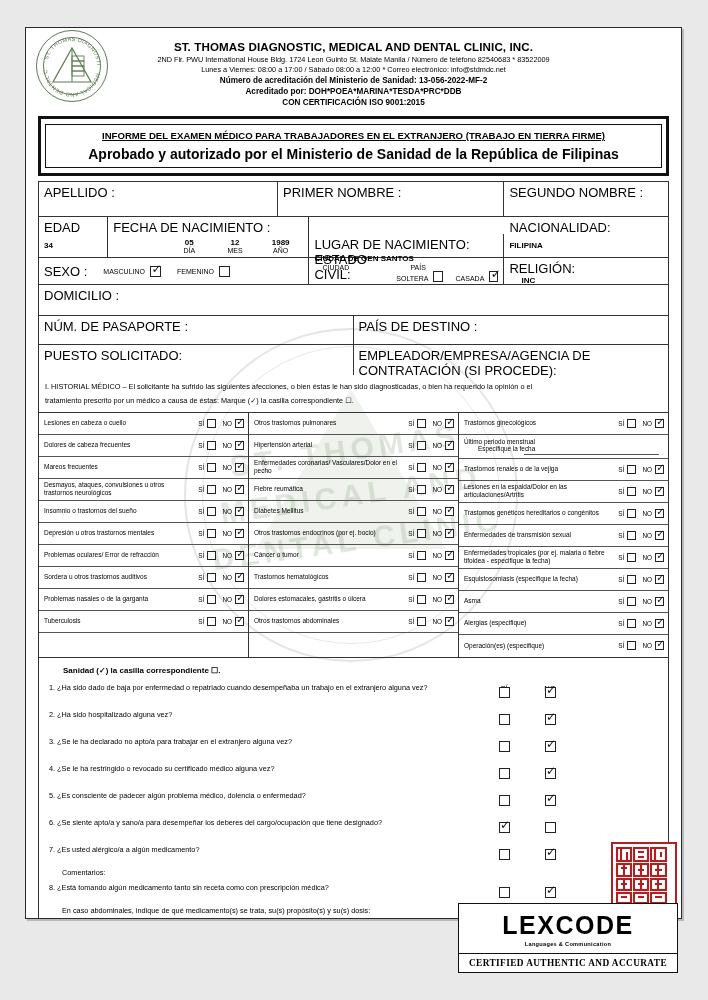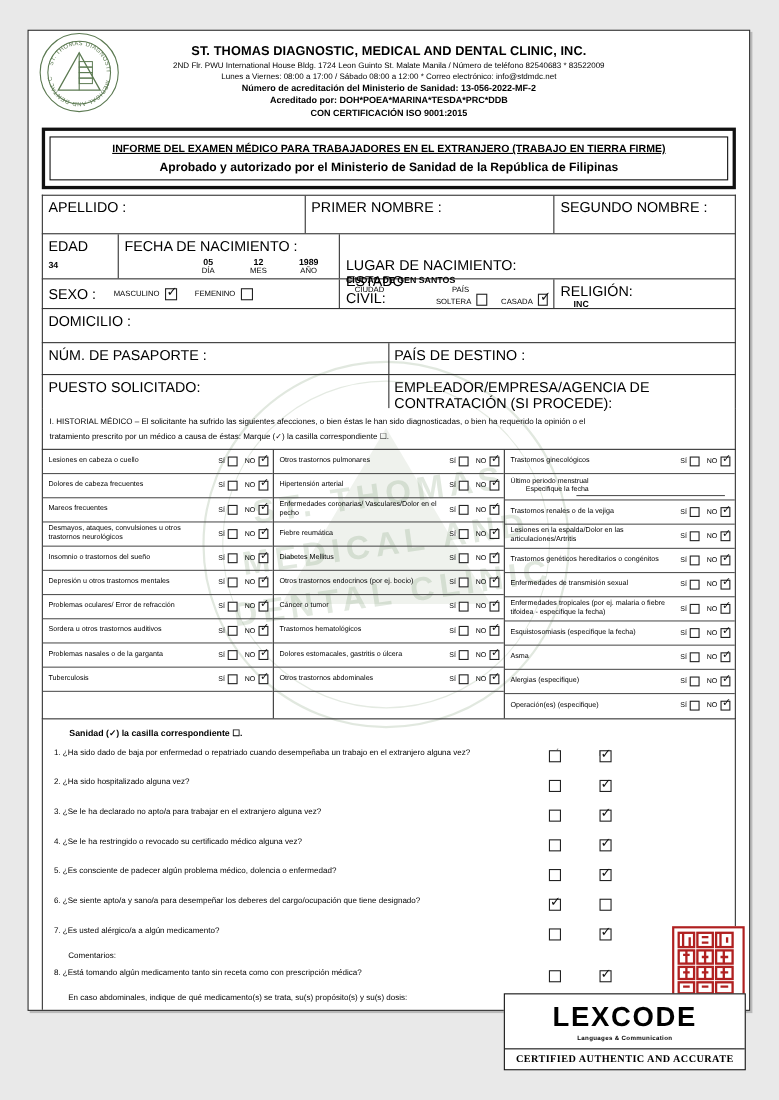--- a/index.html
+++ b/index.html
@@ -79,21 +79,21 @@
   .co-line.b { font-weight: bold; font-size: 8.2px; margin-top: 2px; }
   
   .banner {
     position: relative; z-index: 2;
     margin: 7px 12px 0 12px;
     border: 3px solid #111; padding: 5px 4px 5px 4px;
     text-align: center; background: #fff;
   }
   .banner-in { border: 1px solid #111; padding: 5px 3px; }
   .banner-t1 { font-size: 9.6px; font-weight: bold; text-decoration: underline; }
-  .banner-t2 { font-size: 11px; font-weight: bold; margin-top: 5px; }
+  .banner-t2 { font-size: 14px; font-weight: bold; margin-top: 5px; }
   
   .form { position: relative; z-index: 2; margin: 5px 12px 0 12px; }
   .frow { display: flex; border: 1px solid #333; border-bottom: none; }
   .frow:last-child { border-bottom: 1px solid #333; }
   .fcell { padding: 3px 5px 2px 5px; border-right: 1px solid #333; position: relative; box-sizing: border-box; }
   .fcell:last-child { border-right: none; }
   .lbl { font-size: 13px; }
   .val { font-size: 8px; font-weight: bold; }
   .sub { font-size: 7px; }
   
@@ -243,20 +243,24 @@
             </div>
           </div>
         </div>
         <div class="fcell" style="width:31%;margin-top:17px;">
           <div class="lbl">LUGAR DE NACIMIENTO:</div>
           <div class="val" style="margin-top:2px;">CIUDAD DE GEN SANTOS</div>
           <div style="display:flex; margin-top:1px; padding-left:8px;">
             <div class="sub" style="flex:1;">CIUDAD</div>
             <div class="sub" style="flex:1;">PAÍS</div>
           </div>
+        </div>
+        <div class="fcell" style="width:26%;">
+          <div class="lbl">NACIONALIDAD:</div>
+          <div class="val" style="margin-top:6px;">FILIPINA</div>
         </div>
       </div>
 
       <div class="frow" style="height:26px;">
         <div class="fcell" style="width:43%; display:flex; align-items:center;">
           <span class="lbl">SEXO :</span>
           <span class="sub" style="margin-left:16px;">MASCULINO</span>
           <span class="cb on" style="margin-left:5px;"></span>
           <span class="sub" style="margin-left:16px;">FEMENINO</span>
           <span class="cb" style="margin-left:5px;"></span>

